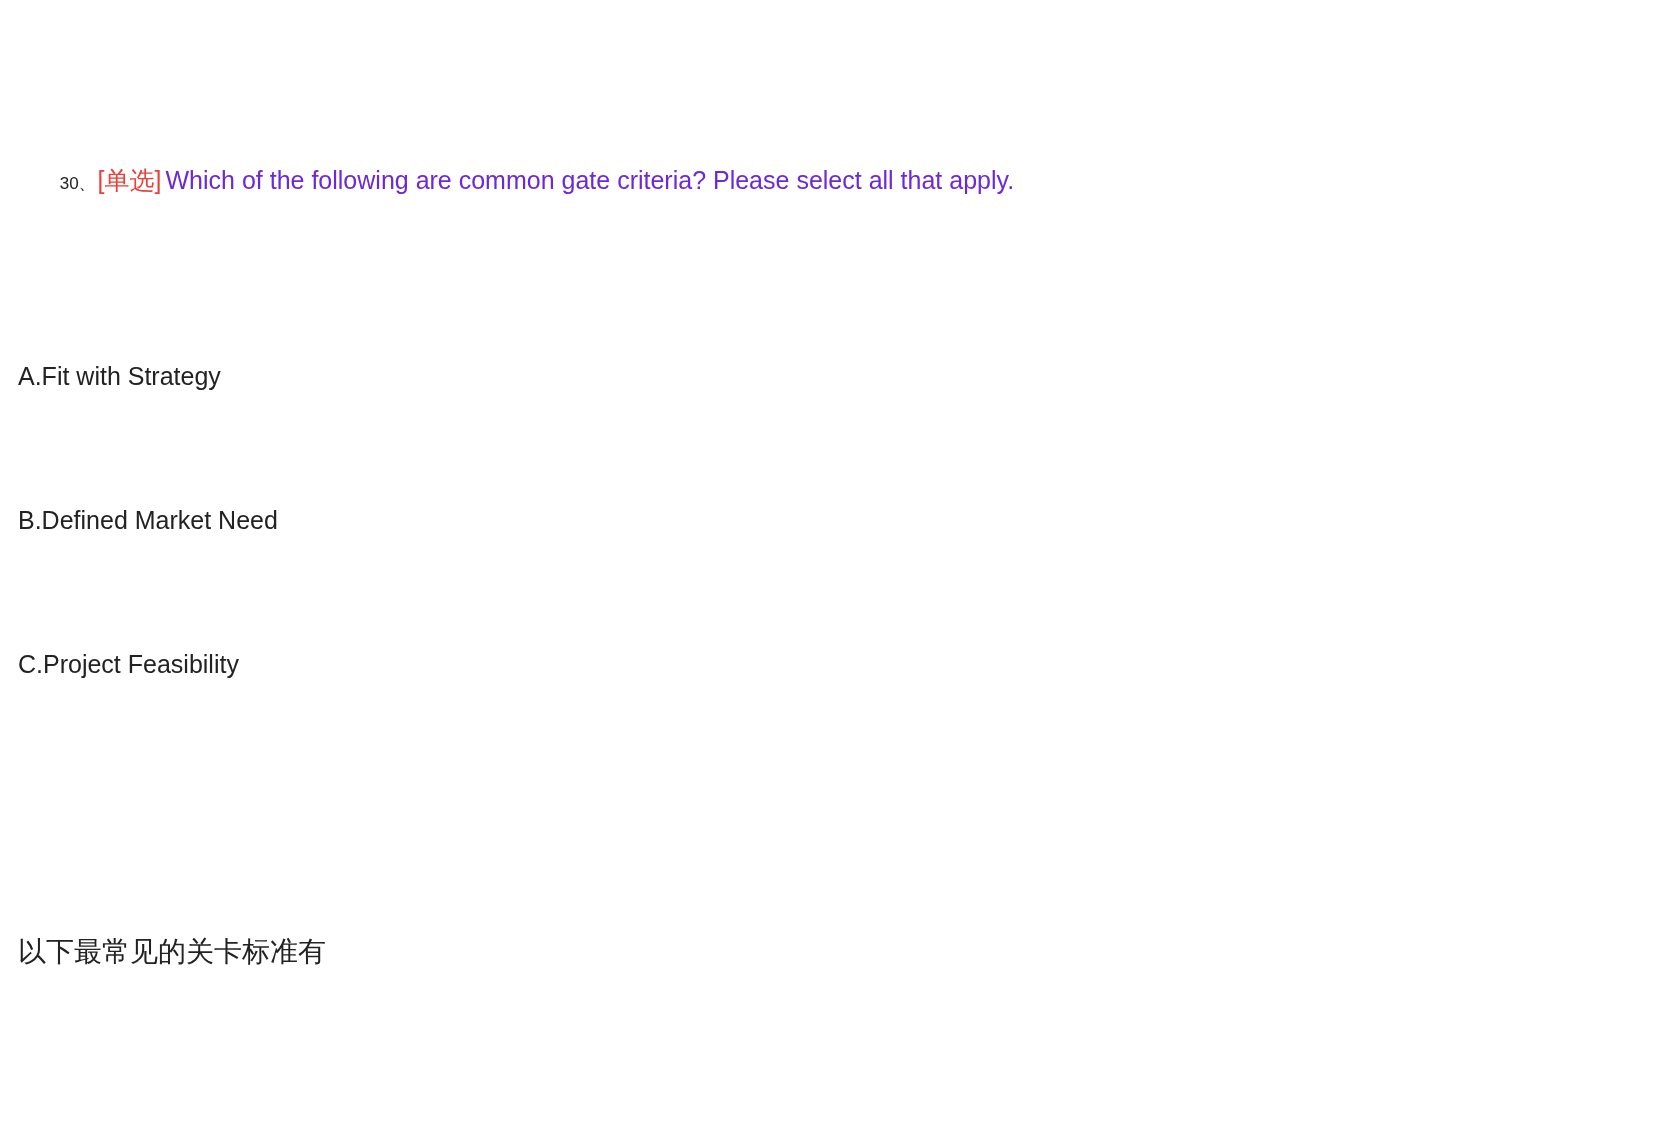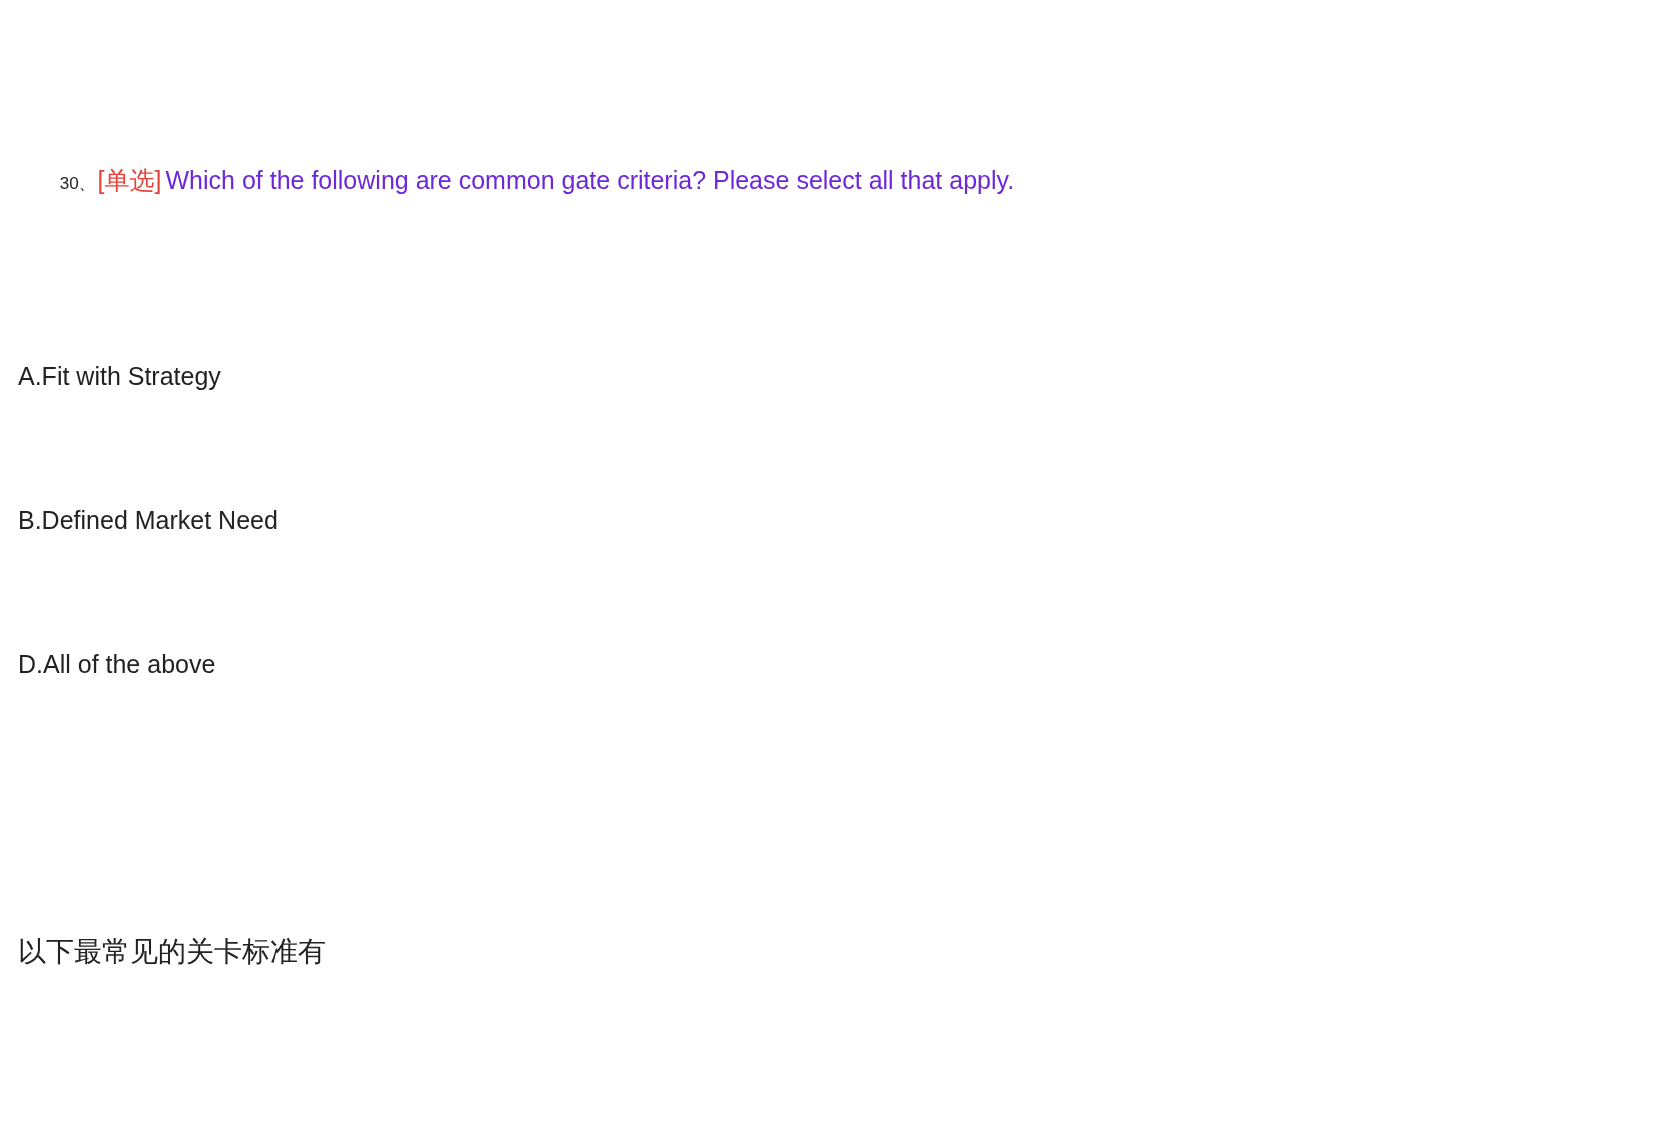--- a/index.html
+++ b/index.html
@@ -57,18 +57,18 @@
 <body>
 
 <div class="page">
 
   <div class="stem">
     <div class="stem-line">
       <span class="q-number">30、</span><span class="q-type">[单选]</span><span class="q-text">Which of the following are common gate criteria? Please select all that apply.</span>
     </div>
     <div class="stem-line">A.Fit with Strategy</div>
     <div class="stem-line">B.Defined Market Need</div>
-    <div class="stem-line">D.All of the above</div>
+    <div class="stem-line">C.Project Feasibility</div>
     <div class="blank-line"></div>
     <div class="stem-cn">以下最常见的关卡标准有</div>
   </div>
 
 </div>
 
 </body></html>

